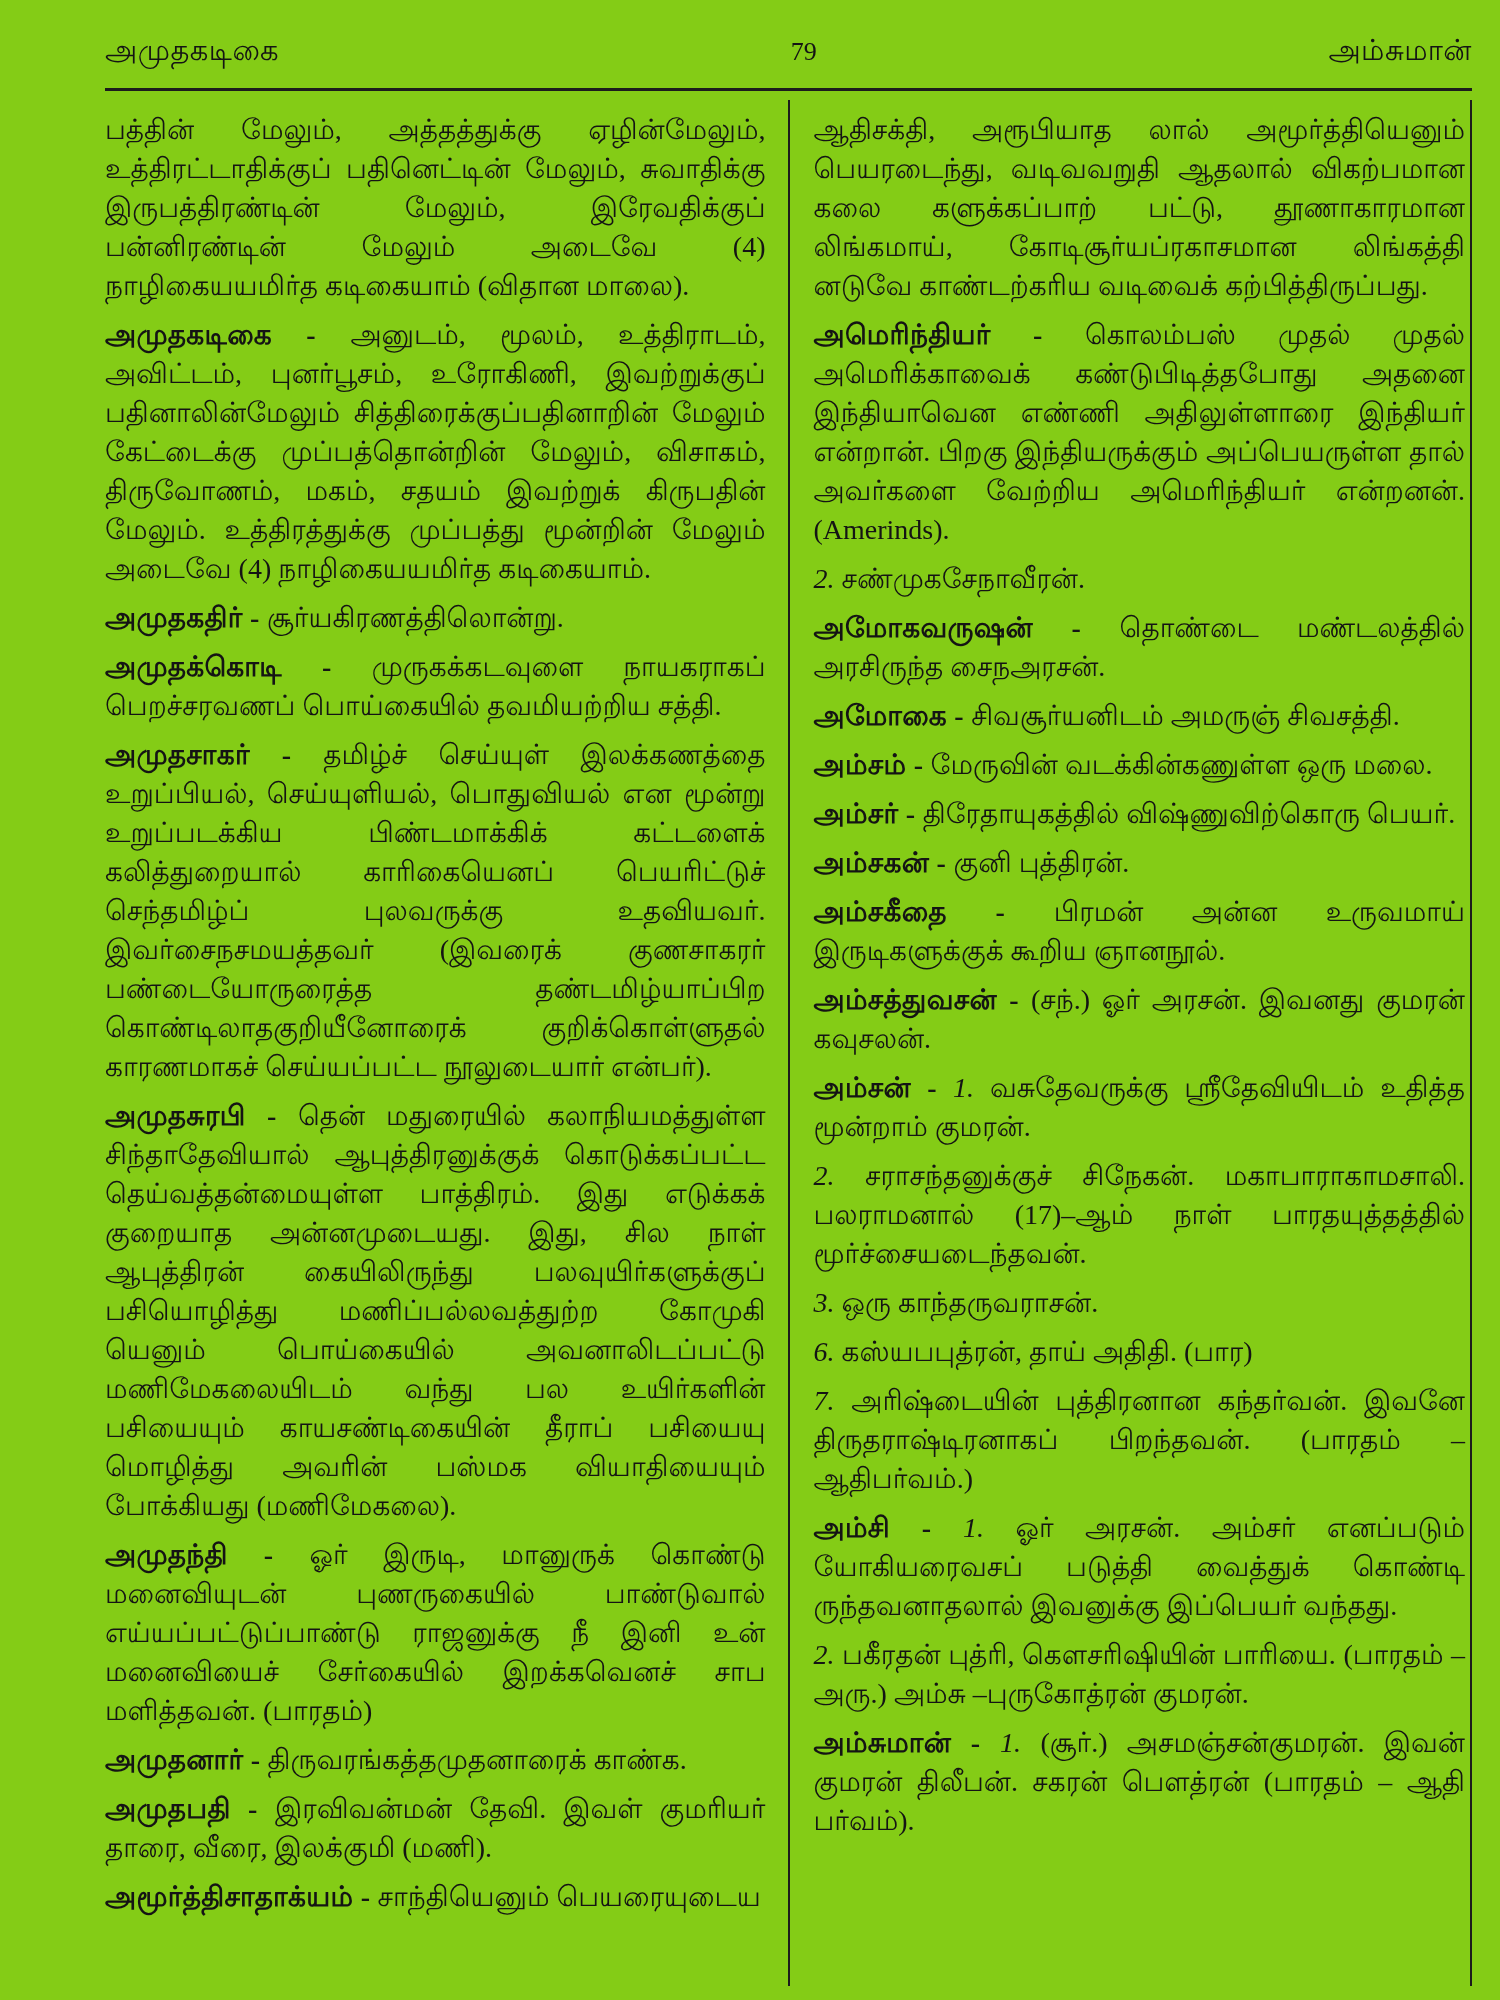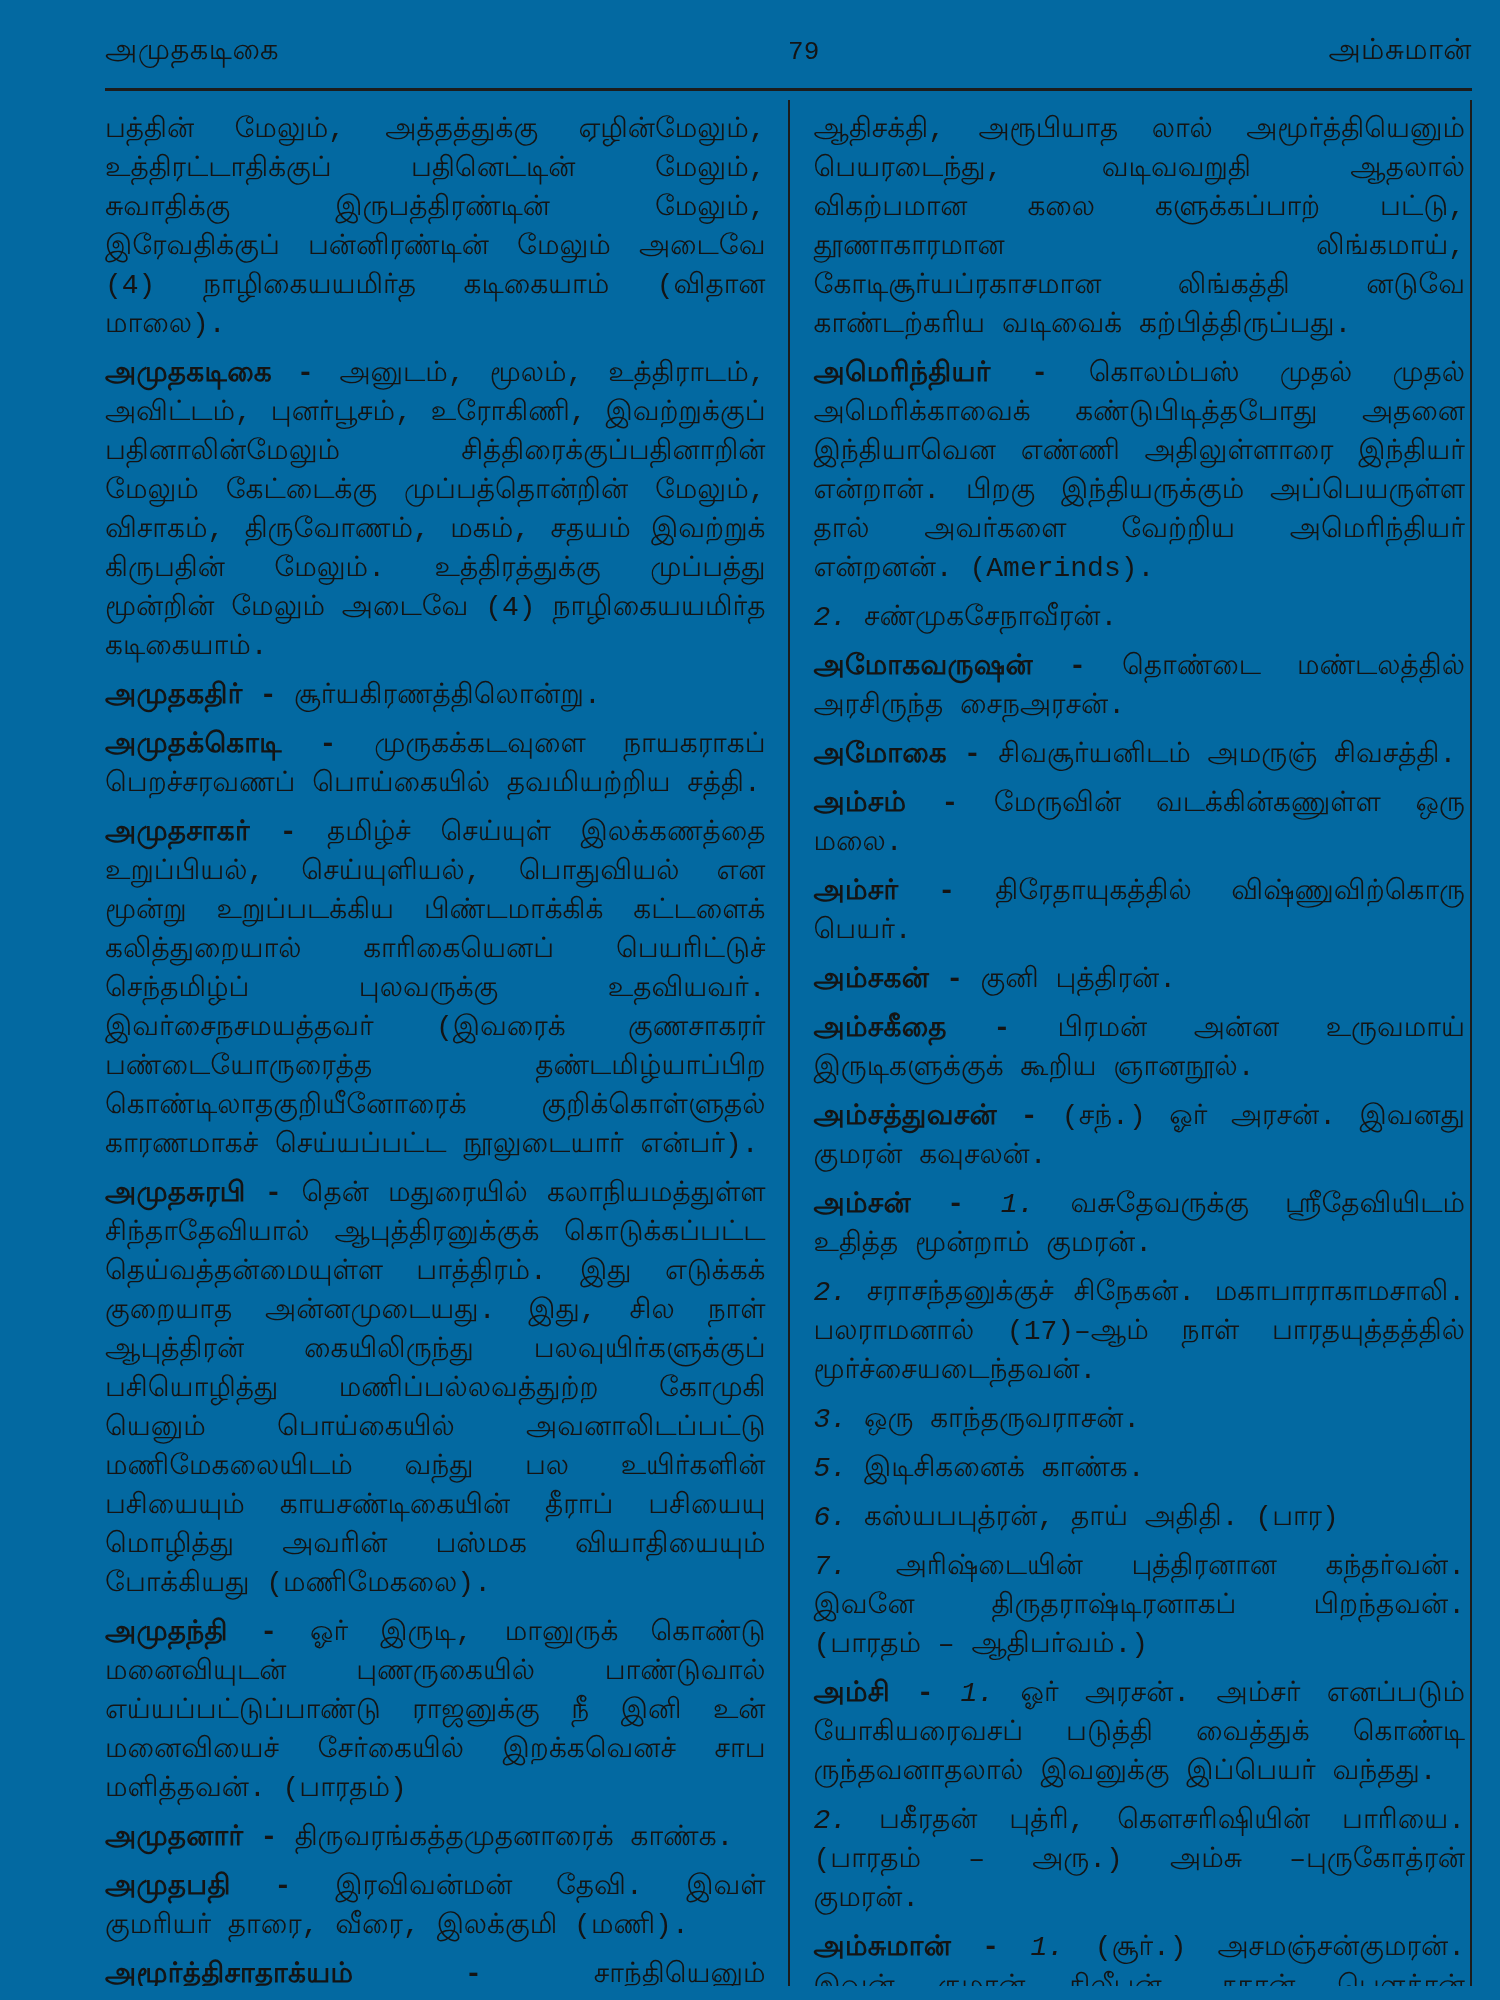--- a/index.html
+++ b/index.html
@@ -6,25 +6,24 @@
     margin: 0;
     padding: 0;
     background: #e9e7e2;
     font-family: "Liberation Serif", "DejaVu Serif", serif;
   }
   .page {
     position: relative;
     width: 1500px;
     height: 2000px;
     margin: 0 auto;
-    background: #0369a1;
+    background: #84cc16;
     color: #141414;
     box-sizing: border-box;
     overflow: hidden;
-    font-family: Liberation Mono, monospace;
   }
   .header {
     position: absolute;
     left: 105px;
     right: 28px;
     top: 34px;
     display: flex;
     justify-content: space-between;
     align-items: baseline;
     font-size: 29px;
@@ -106,21 +105,20 @@
         <p class="entry"><b>அமோகவருஷன் - </b>தொண்டை மண்டலத்தில் அரசிருந்த சைநஅரசன்.</p>
         <p class="entry"><b>அமோகை - </b>சிவசூர்யனிடம் அமருஞ் சிவசத்தி.</p>
         <p class="entry"><b>அம்சம் - </b>மேருவின் வடக்கின்கணுள்ள ஒரு மலை.</p>
         <p class="entry"><b>அம்சர் - </b>திரேதாயுகத்தில் விஷ்ணுவிற்கொரு பெயர்.</p>
         <p class="entry"><b>அம்சகன் - </b>குனி புத்திரன்.</p>
         <p class="entry"><b>அம்சகீதை - </b>பிரமன் அன்ன உருவமாய் இருடிகளுக்குக் கூறிய ஞானநூல்.</p>
         <p class="entry"><b>அம்சத்துவசன் - </b>(சந்.) ஓர் அரசன். இவனது குமரன் கவுசலன்.</p>
         <p class="entry"><b>அம்சன் - </b><i>1. </i>வசுதேவருக்கு ஸ்ரீதேவியிடம் உதித்த மூன்றாம் குமரன்.</p>
         <p class="entry"><i>2. </i>சராசந்தனுக்குச் சிநேகன். மகாபாராகாமசாலி. பலராமனால் (17)–ஆம் நாள் பாரதயுத்தத்தில் மூர்ச்சையடைந்தவன்.</p>
         <p class="entry"><i>3. </i>ஒரு காந்தருவராசன்.</p>
-        <p class="entry"><i>5. </i>இடிசிகனைக் காண்க.</p>
         <p class="entry"><i>6. </i>கஸ்யபபுத்ரன், தாய் அதிதி. (பார)</p>
         <p class="entry"><i>7. </i>அரிஷ்டையின் புத்திரனான கந்தர்வன். இவனே திருதராஷ்டிரனாகப் பிறந்தவன். (பாரதம் – ஆதிபர்வம்.)</p>
         <p class="entry"><b>அம்சி - </b><i>1. </i>ஓர் அரசன். அம்சர் எனப்படும் யோகியரைவசப் படுத்தி வைத்துக் கொண்டி ருந்தவனாதலால் இவனுக்கு இப்பெயர் வந்தது.</p>
         <p class="entry"><i>2. </i>பகீரதன் புத்ரி, கௌசரிஷியின் பாரியை. (பாரதம் – அரு.) அம்சு –புருகோத்ரன் குமரன்.</p>
         <p class="entry"><b>அம்சுமான் - </b><i>1. </i>(சூர்.) அசமஞ்சன்குமரன். இவன் குமரன் திலீபன். சகரன் பௌத்ரன் (பாரதம் – ஆதி பர்வம்).</p>
       </div>
   </div>
 
 </div>
 

